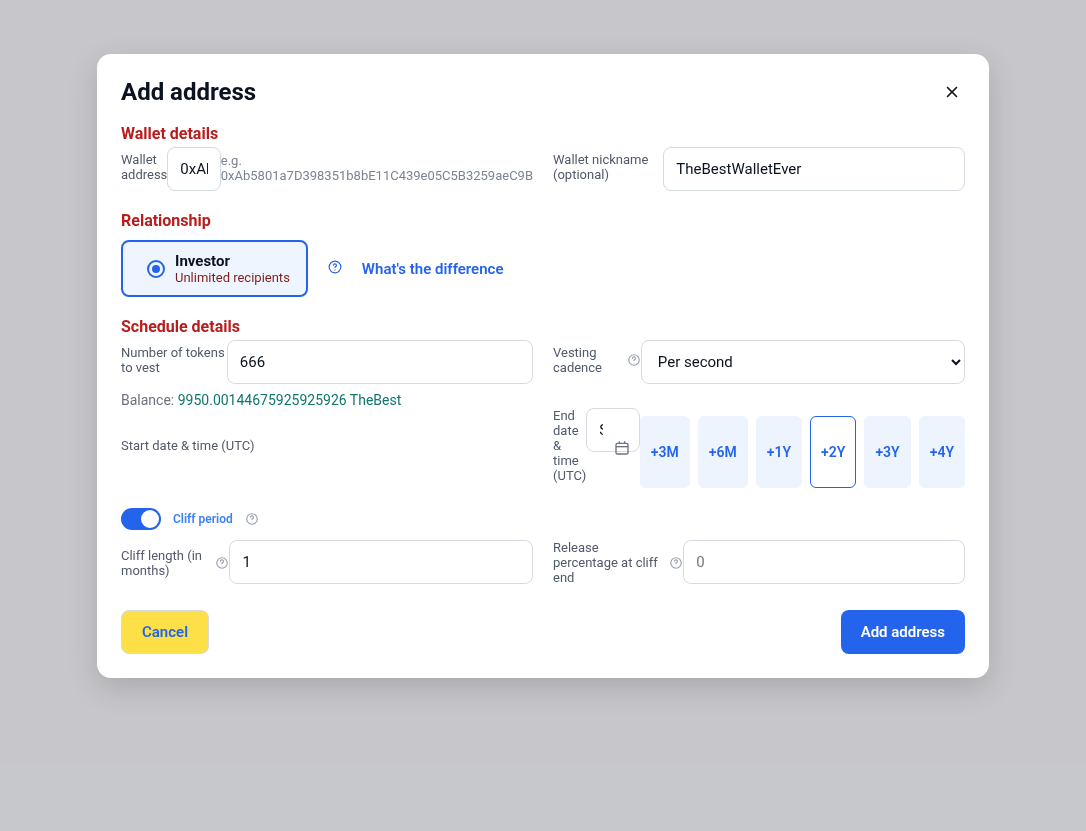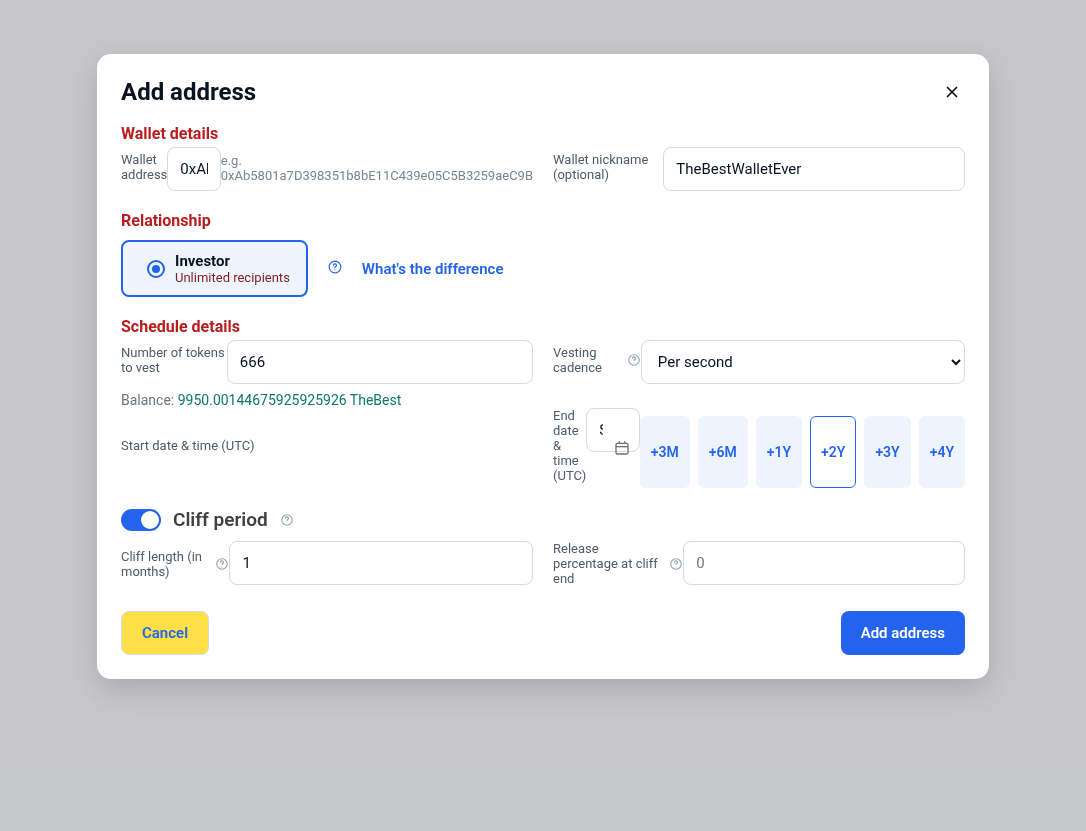--- a/index.html
+++ b/index.html
@@ -204,23 +204,23 @@
     .toggle-knob {
       width: 18px;
       height: 18px;
       background: #fff;
       border-radius: 50%;
       position: absolute;
       top: 2px;
       right: 2px;
     }
     .toggle-label {
-      font-size: 19px;
+      font-size: 12px;
       font-weight: 600;
-      color: #404040;
+      color: #3b82f6;
     }
     .footer-row {
       display: flex;
       justify-content: space-between;
       margin-top: 20px;
     }
     .btn {
       height: 44px;
       border-radius: 8px;
       padding: 0 20px;

